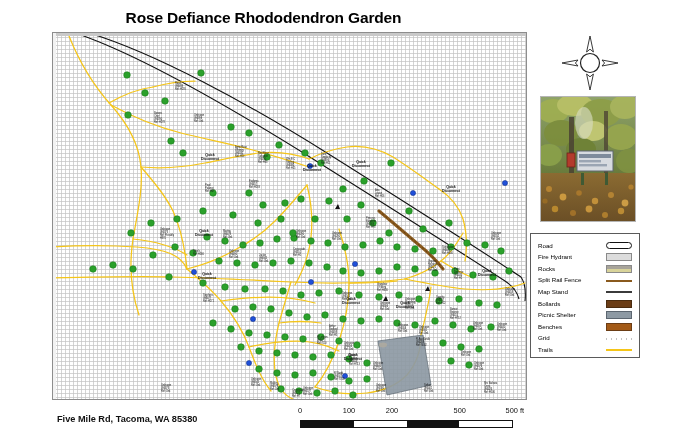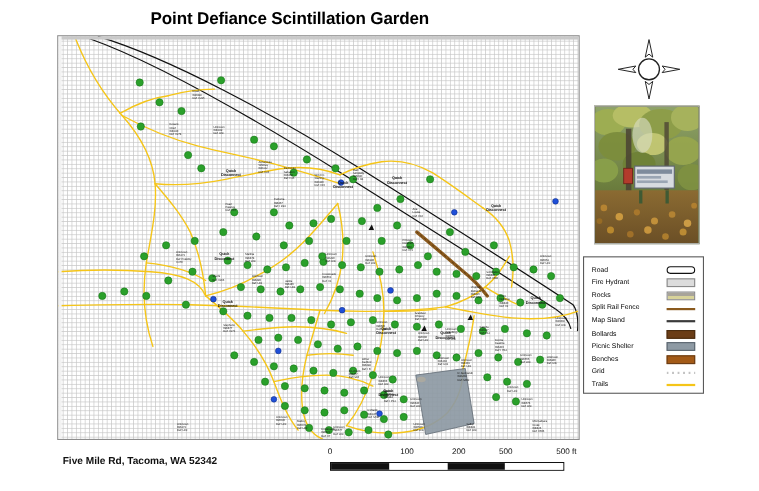--- a/index.html
+++ b/index.html
@@ -98,21 +98,21 @@
     white-space:pre;letter-spacing:-0.1px;
   }
   .qd-label{
     position:absolute;font-size:3.5px;line-height:1.15;color:#111;
     white-space:pre;text-align:center;font-weight:bold;letter-spacing:-0.1px;
   }
 </style>
 </head>
 <body>
 
-<div id="map-title">Point Defiance Scintillation Garden</div>
+<div id="map-title">Rose Defiance Rhododendron Garden</div>
 
 <div id="map-frame">
   <div id="map-grid"></div>
 
   <svg id="map-svg" width="473" height="366" viewBox="0 0 473 366">
 
     <g>
       <path d="M 28 2 C 90 24, 180 76, 260 126 C 330 170, 400 214, 452 248" fill="none" stroke="#111" stroke-width="1.1"></path>
       <path d="M 36 0 C 102 20, 194 70, 274 120 C 344 164, 416 210, 468 244" fill="none" stroke="#111" stroke-width="1.1"></path>
       <path d="M 452 248 C 458 252, 464 258, 466 266" fill="none" stroke="#111" stroke-width="1.1"></path>
@@ -670,27 +670,27 @@
       </div>
       <div class="legend-row">
         <span class="legend-label">Trails</span>
         <span class="legend-sym">
           <span class="sym-trails" style="display: block;"></span>
         </span>
       </div>
     </div>
 </div>
 
-<div id="address">Five Mile Rd, Tacoma, WA 52342</div>
+<div id="address">Five Mile Rd, Tacoma, WA 85380</div>
 
 <div id="scalebar">
   <div class="scale-ticklabels" id="scale-ticks">
       <span style="left: 0px;">0</span>
-      <span style="left: 70px; text-align: right;">100</span>
-      <span style="left: 117px;">200</span>
+      <span style="left: 49px; text-align: right;">100</span>
+      <span style="left: 92px;">200</span>
       <span style="left: 159.75px;">500</span>
       <span style="left: 213px;">500 ft</span>
     </div>
   <div id="scale-bar-bar">
     <div class="sc-dark"></div>
     <div class="sc-light"></div>
     <div class="sc-dark"></div>
     <div class="sc-light"></div>
   </div>
 </div>

